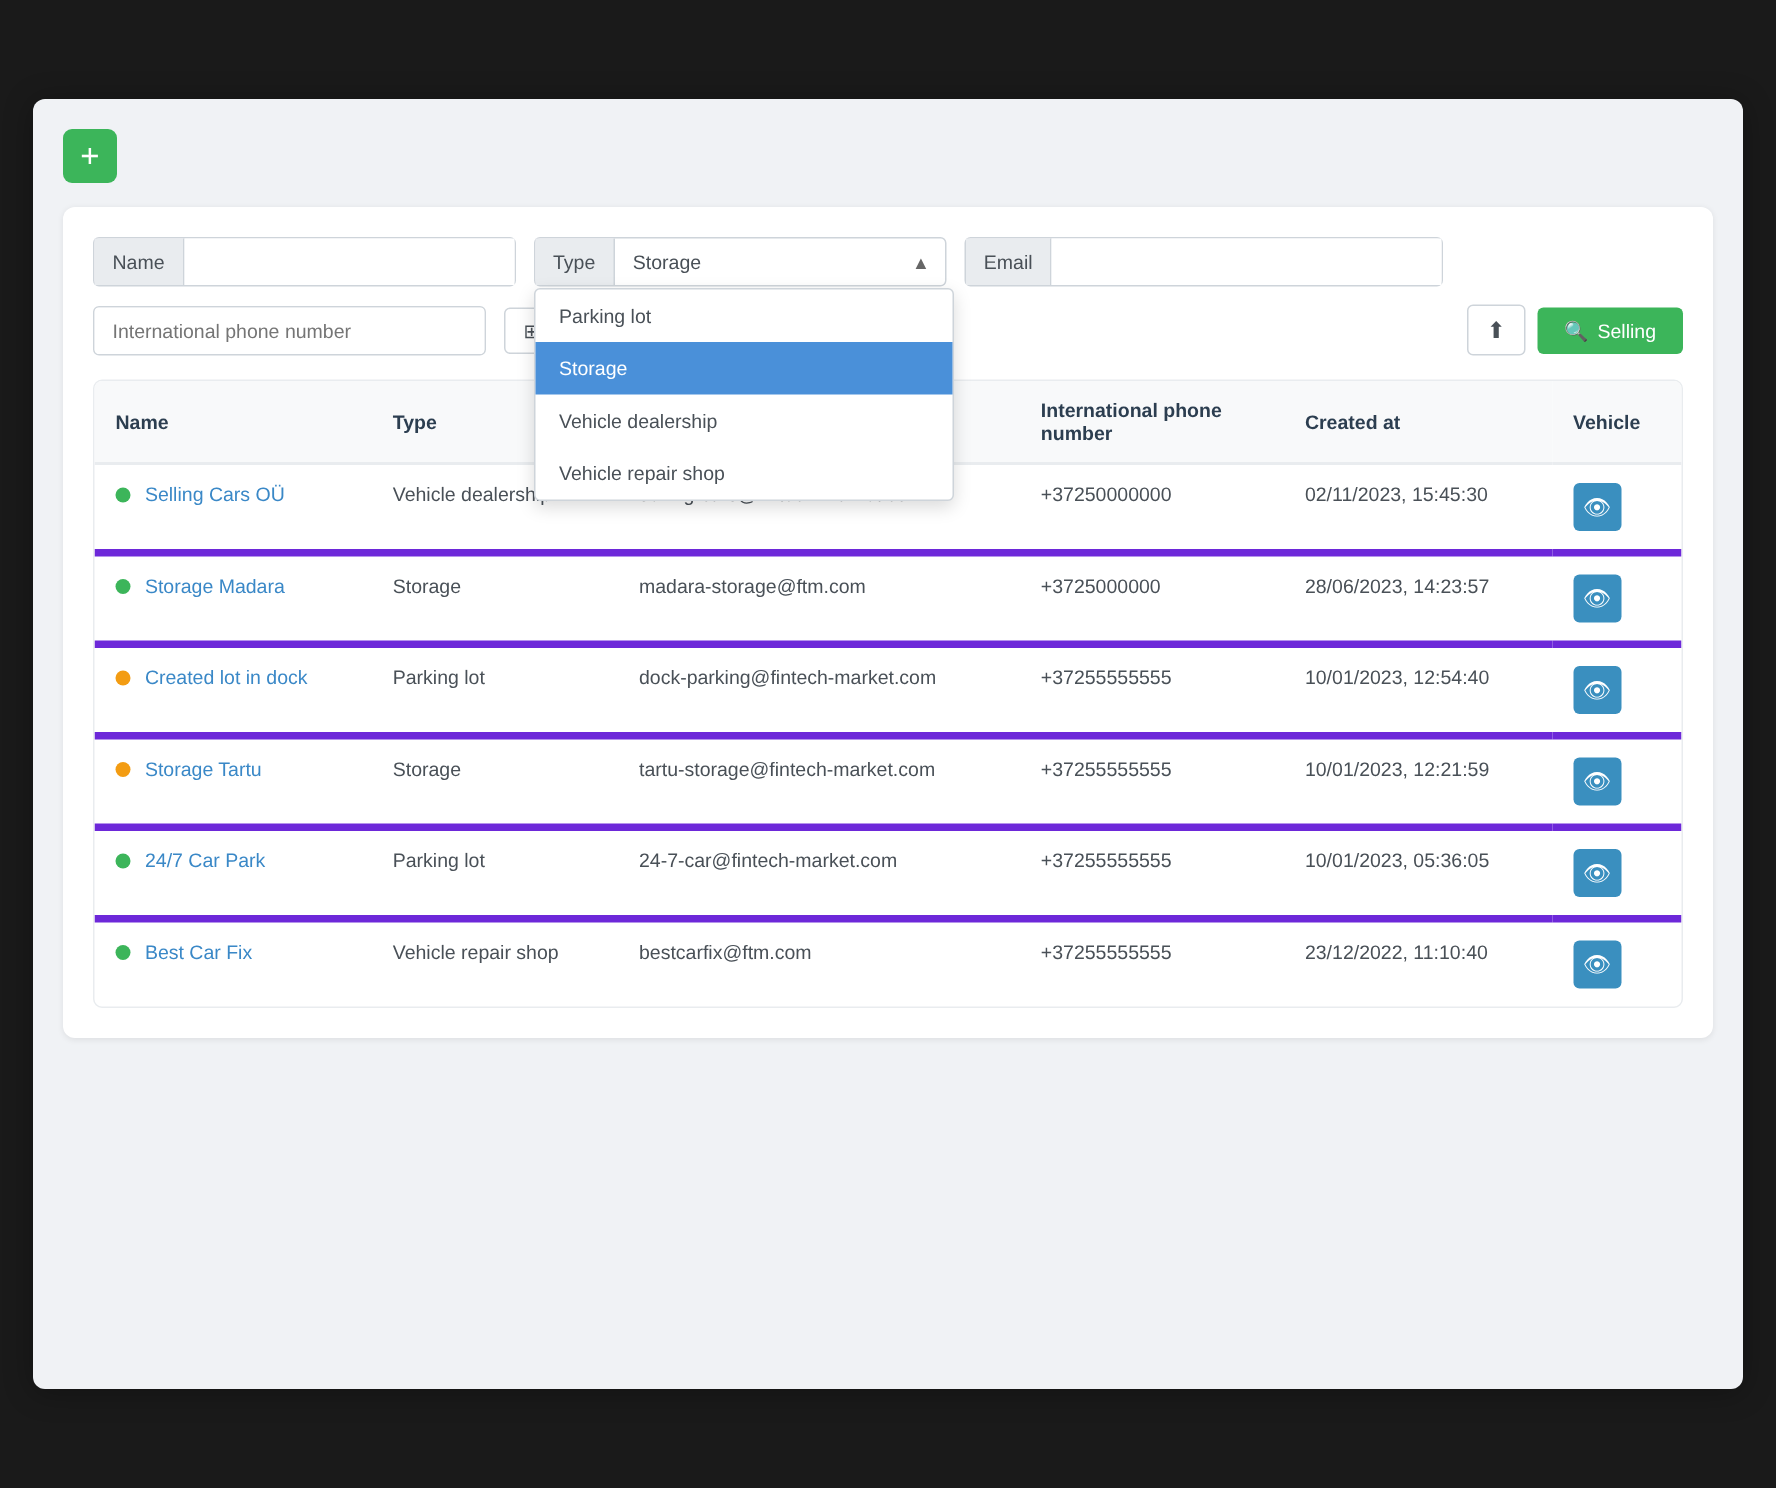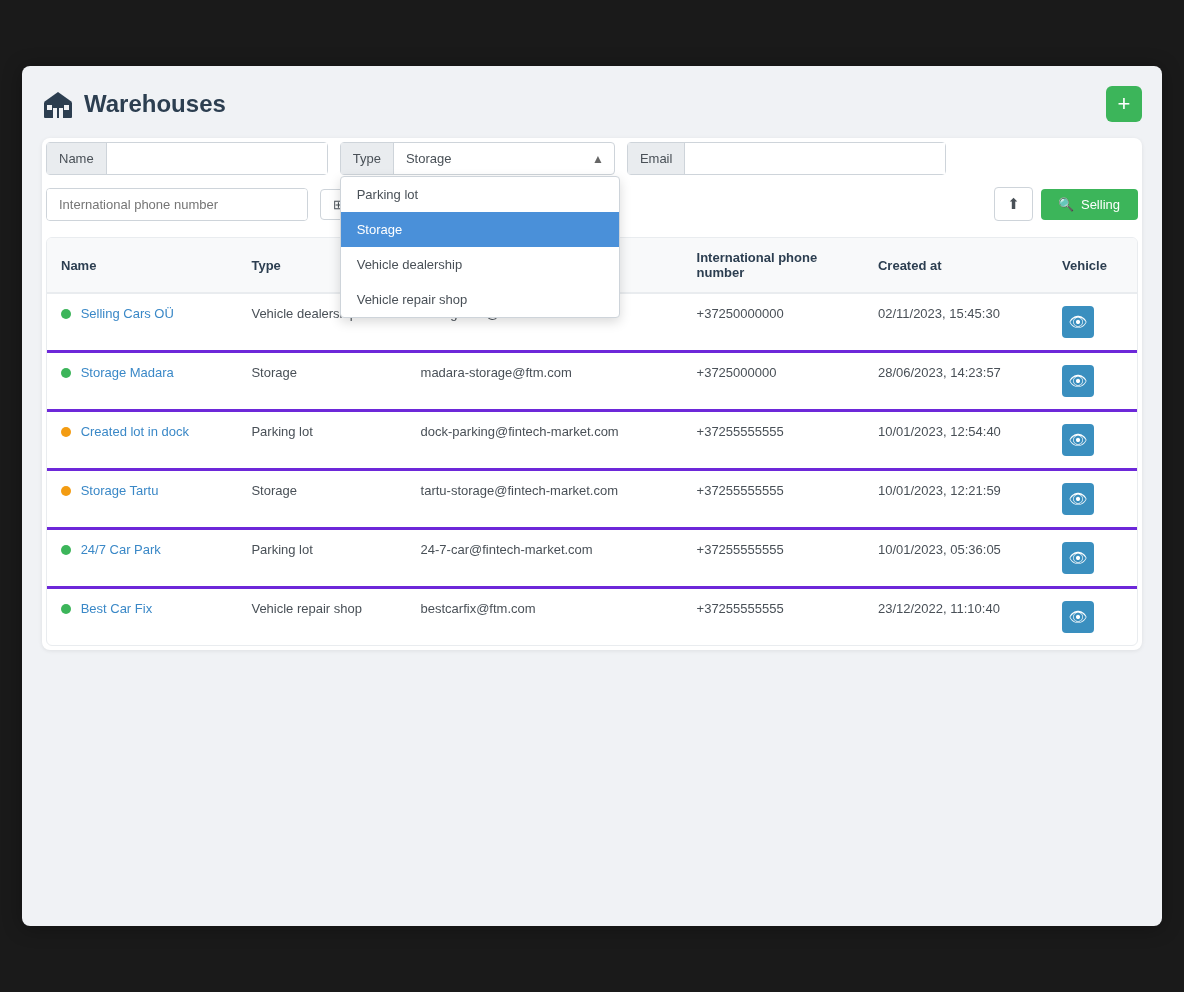--- a/index.html
+++ b/index.html
@@ -54,21 +54,21 @@
       display: flex;
       align-items: center;
       justify-content: center;
       font-weight: 300;
       line-height: 1;
     }
     
     .main-card {
       background: #fff;
       border-radius: 8px;
-      padding: 4px;
+      padding: 20px;
       box-shadow: 0 1px 4px rgba(0,0,0,0.08);
     }
     
     .filters-row {
       display: flex;
       align-items: flex-start;
       gap: 12px;
       margin-bottom: 12px;
       flex-wrap: wrap;
       position: relative;
@@ -212,21 +212,21 @@
       border-bottom: 2px solid #e9ecef;
     }
     th {
       padding: 12px 14px;
       text-align: left;
       font-size: 13px;
       font-weight: 600;
       color: #2c3e50;
     }
     tbody tr {
-      border-bottom: 3px solid #6d28d9;
+      border-bottom: 5px solid #6d28d9;
     }
     tbody tr:last-child { border-bottom: none; }
     td {
       padding: 12px 14px;
       font-size: 13px;
       color: #495057;
       vertical-align: top;
     }
     .name-link {
       color: #3a88c7;
@@ -261,31 +261,20 @@
     .actions-cell {
       text-align: right;
     }
   </style>
 </head>
 <body>
 
 <div class="app-container">
 
   <div class="page-header">
-    <div class="page-header-left">
-      <svg class="warehouse-icon" viewBox="0 0 32 32" fill="none" xmlns="http://www.w3.org/2000/svg">
-        <rect x="2" y="14" width="28" height="16" rx="1" fill="#2c3e50"></rect>
-        <polygon points="16,4 2,14 30,14" fill="#2c3e50"></polygon>
-        <rect x="11" y="20" width="4" height="10" fill="#f0f2f5"></rect>
-        <rect x="17" y="20" width="4" height="10" fill="#f0f2f5"></rect>
-        <rect x="5" y="17" width="5" height="5" fill="#f0f2f5"></rect>
-        <rect x="22" y="17" width="5" height="5" fill="#f0f2f5"></rect>
-      </svg>
-      <h1 class="page-title">Warehouses</h1>
-    </div>
     <button class="add-btn">+</button>
   </div>
 
   <div class="main-card">
 
     <div class="filters-row">
 
       <div class="filter-group">
         <span class="filter-label">Name</span>
         <input class="filter-input" type="text" style="width: 220px;">

